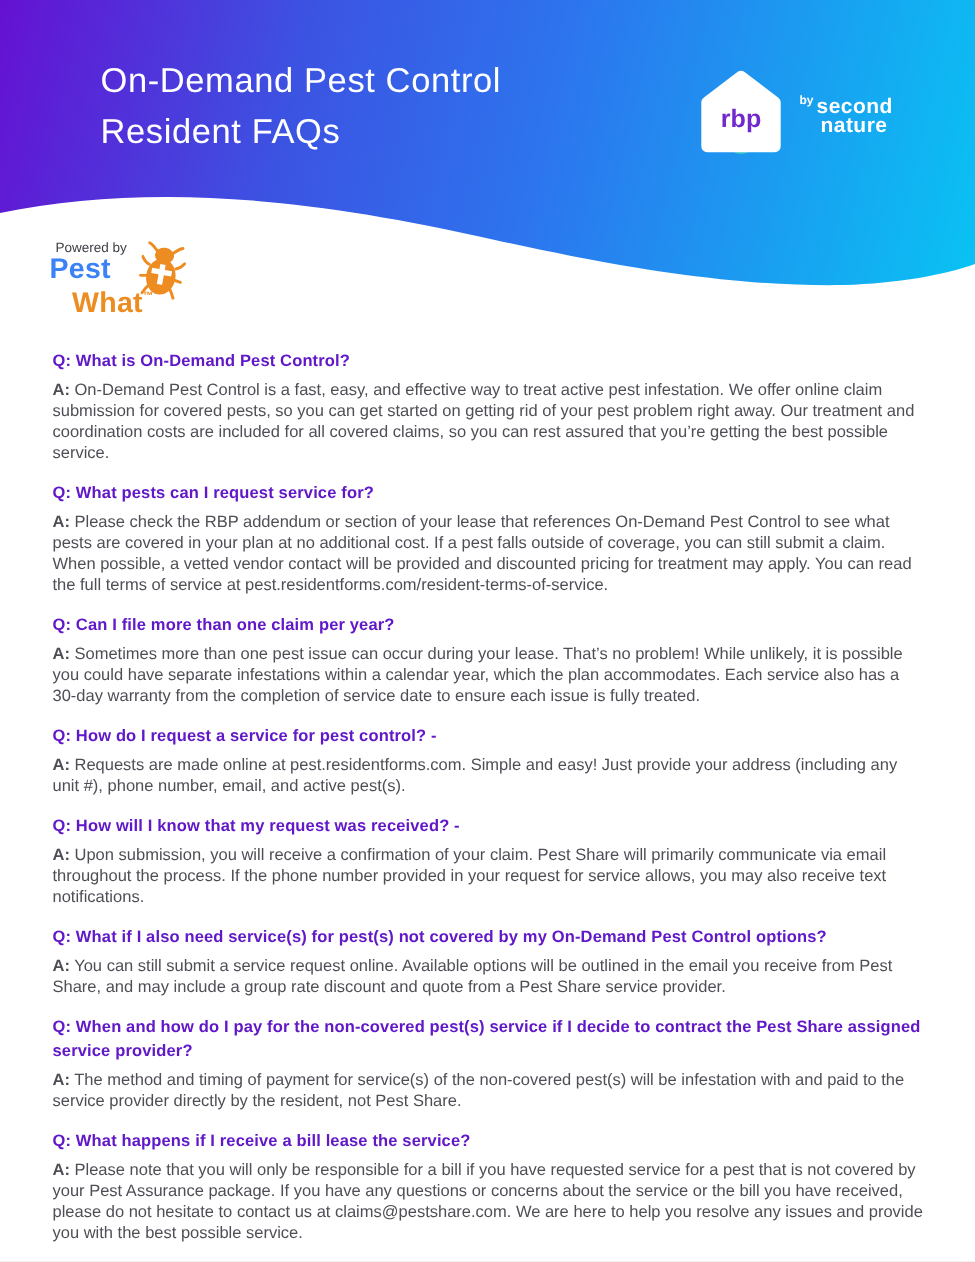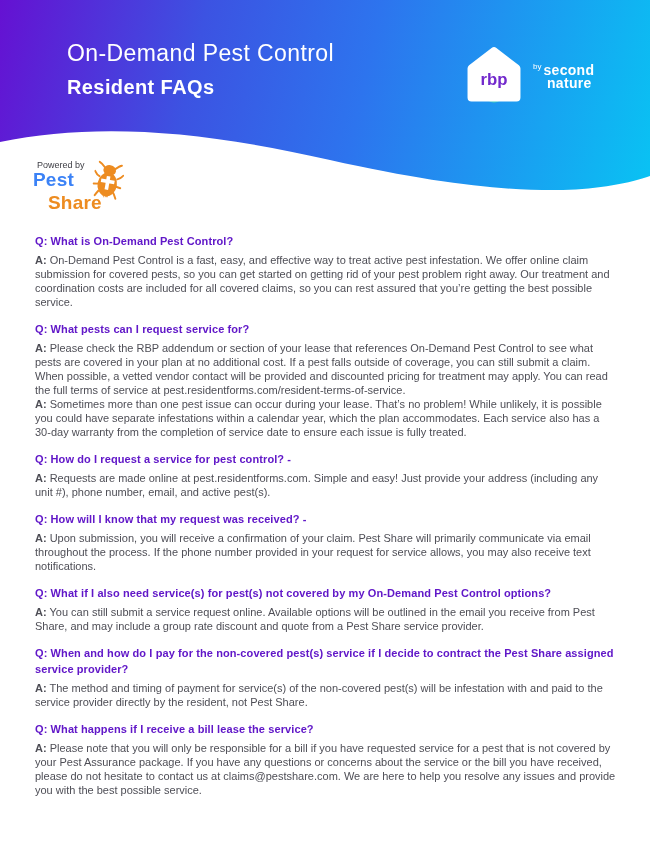--- a/index.html
+++ b/index.html
@@ -33,43 +33,43 @@
     color: #ffffff;
     margin-left: 32px;
   }
   .hero-title-1 {
     font-size: 23px;
     font-weight: 500;
     letter-spacing: 0.4px;
     line-height: 30px;
   }
   .hero-title-2 {
-    font-size: 20px;
-    font-weight: 700;
+    font-size: 23px;
+    font-weight: 400;
     letter-spacing: 0.4px;
     line-height: 30px;
     margin-top: 4px;
   }
 
   
   .brand-lockup {
     position: absolute;
     left: 464px; top: 45px;
     display: flex;
     align-items: center;
   }
   .rbp-logo { width: 60px; height: 60px; display: block; }
   .sn-block {
     margin-left: 9px;
     color: #ffffff;
     line-height: 13px;
   }
   .sn-by {
     font-size: 8px;
-    font-weight: 400;
+    font-weight: 700;
     vertical-align: 6px;
     margin-right: 2px;
     text-align: right;
   }
   .sn-word1 { display: inline; font-size: 14px; font-weight: 700; letter-spacing: 0.3px; }
   .sn-word2 { display: block; font-size: 14px; font-weight: 700; letter-spacing: 0.3px; padding-left: 14px; }
 
   
   .powered-by {
     position: absolute;
@@ -152,21 +152,21 @@
       <div class="sn-block">
         <span class="sn-by">by</span><span class="sn-word1">second</span>
         <span class="sn-word2">nature</span>
       </div>
     </div>
   </header>
 
   <div class="powered-by">
     <div class="powered-by-label">Powered by</div>
     <div class="ps-word1">Pest</div>
-    <div class="ps-word2-row"><span>Share</span><span class="ps-tm">™</span></div>
+    <div class="ps-word2-row"><span>What</span><span class="ps-tm">™</span></div>
     <svg class="ps-bug" viewBox="0 0 40 50" aria-hidden="true">
       <g stroke="#ED8C21" stroke-width="2.6" stroke-linecap="round" fill="none">
         <path d="M13,9 C10,6 8,4 5,3"></path>
         <path d="M27,9 C30,6 32,4 35,3"></path>
         <path d="M8,22 C5,21 3,19 1,16"></path>
         <path d="M32,22 C35,21 37,19 39,16"></path>
         <path d="M8,32 L2,33"></path>
         <path d="M32,32 L38,33"></path>
         <path d="M10,41 C8,44 7,46 6,48"></path>
         <path d="M30,41 C32,44 33,46 34,48"></path>
@@ -184,20 +184,21 @@
       <h3 class="faq-q">Q: What is On-Demand Pest Control?</h3>
       <p class="faq-a"><span class="a-prefix">A:</span><span> On-Demand Pest Control is a fast, easy, and effective way to treat active pest infestation. We offer online claim submission for covered pests, so you can get started on getting rid of your pest problem right away. Our treatment and coordination costs are included for all covered claims, so you can rest assured that you’re getting the best possible service.</span></p>
     </section>
 
     <section>
       <h3 class="faq-q">Q: What pests can I request service for?</h3>
       <p class="faq-a"><span class="a-prefix">A:</span><span> Please check the RBP addendum or section of your lease that references On-Demand Pest Control to see what pests are covered in your plan at no additional cost. If a pest falls outside of coverage, you can still submit a claim. When possible, a vetted vendor contact will be provided and discounted pricing for treatment may apply. You can read the full terms of service at pest.residentforms.com/resident-terms-of-service.</span></p>
     </section>
 
     <section>
+      <h3 class="faq-q">Q: Can I file more than one claim per year?</h3>
       <p class="faq-a"><span class="a-prefix">A:</span><span> Sometimes more than one pest issue can occur during your lease. That’s no problem! While unlikely, it is possible you could have separate infestations within a calendar year, which the plan accommodates. Each service also has a 30-day warranty from the completion of service date to ensure each issue is fully treated.</span></p>
     </section>
 
     <section>
       <h3 class="faq-q">Q: How do I request a service for pest control? -</h3>
       <p class="faq-a"><span class="a-prefix">A:</span><span> Requests are made online at pest.residentforms.com. Simple and easy! Just provide your address (including any unit #), phone number, email, and active pest(s).</span></p>
     </section>
 
     <section>
       <h3 class="faq-q">Q: How will I know that my request was received? -</h3>

